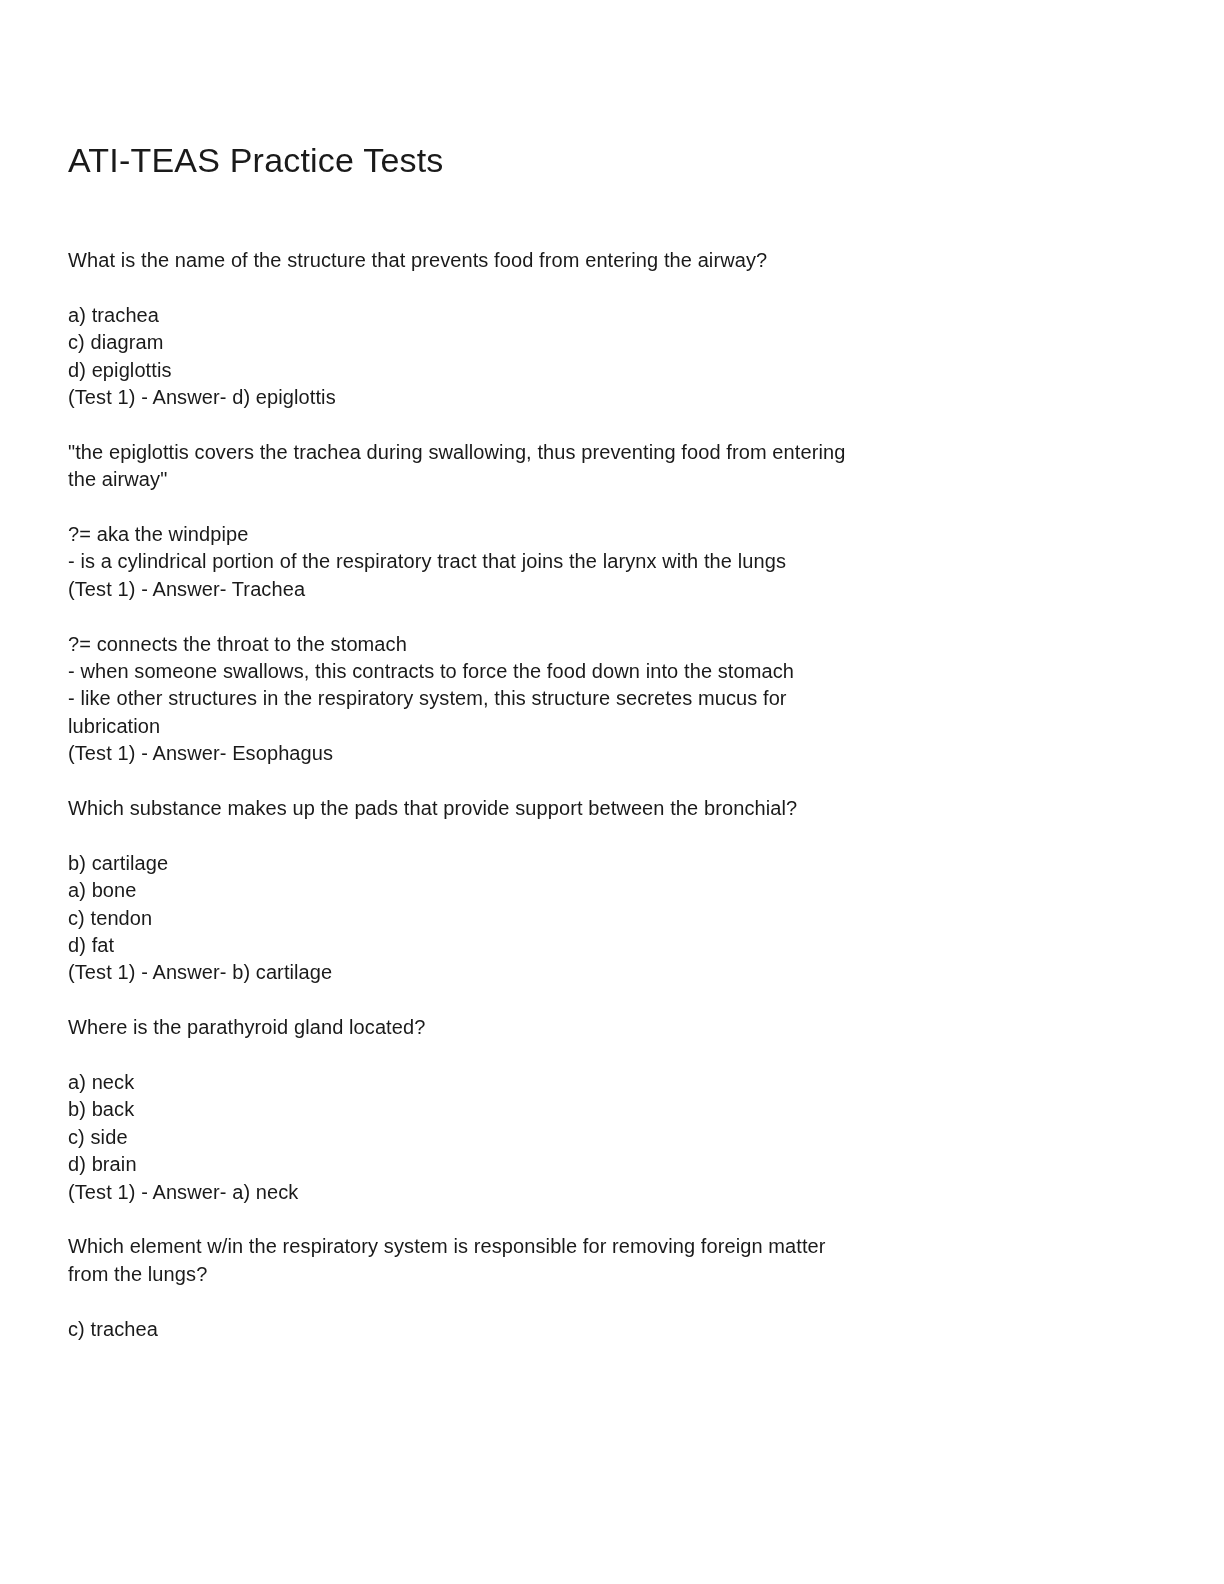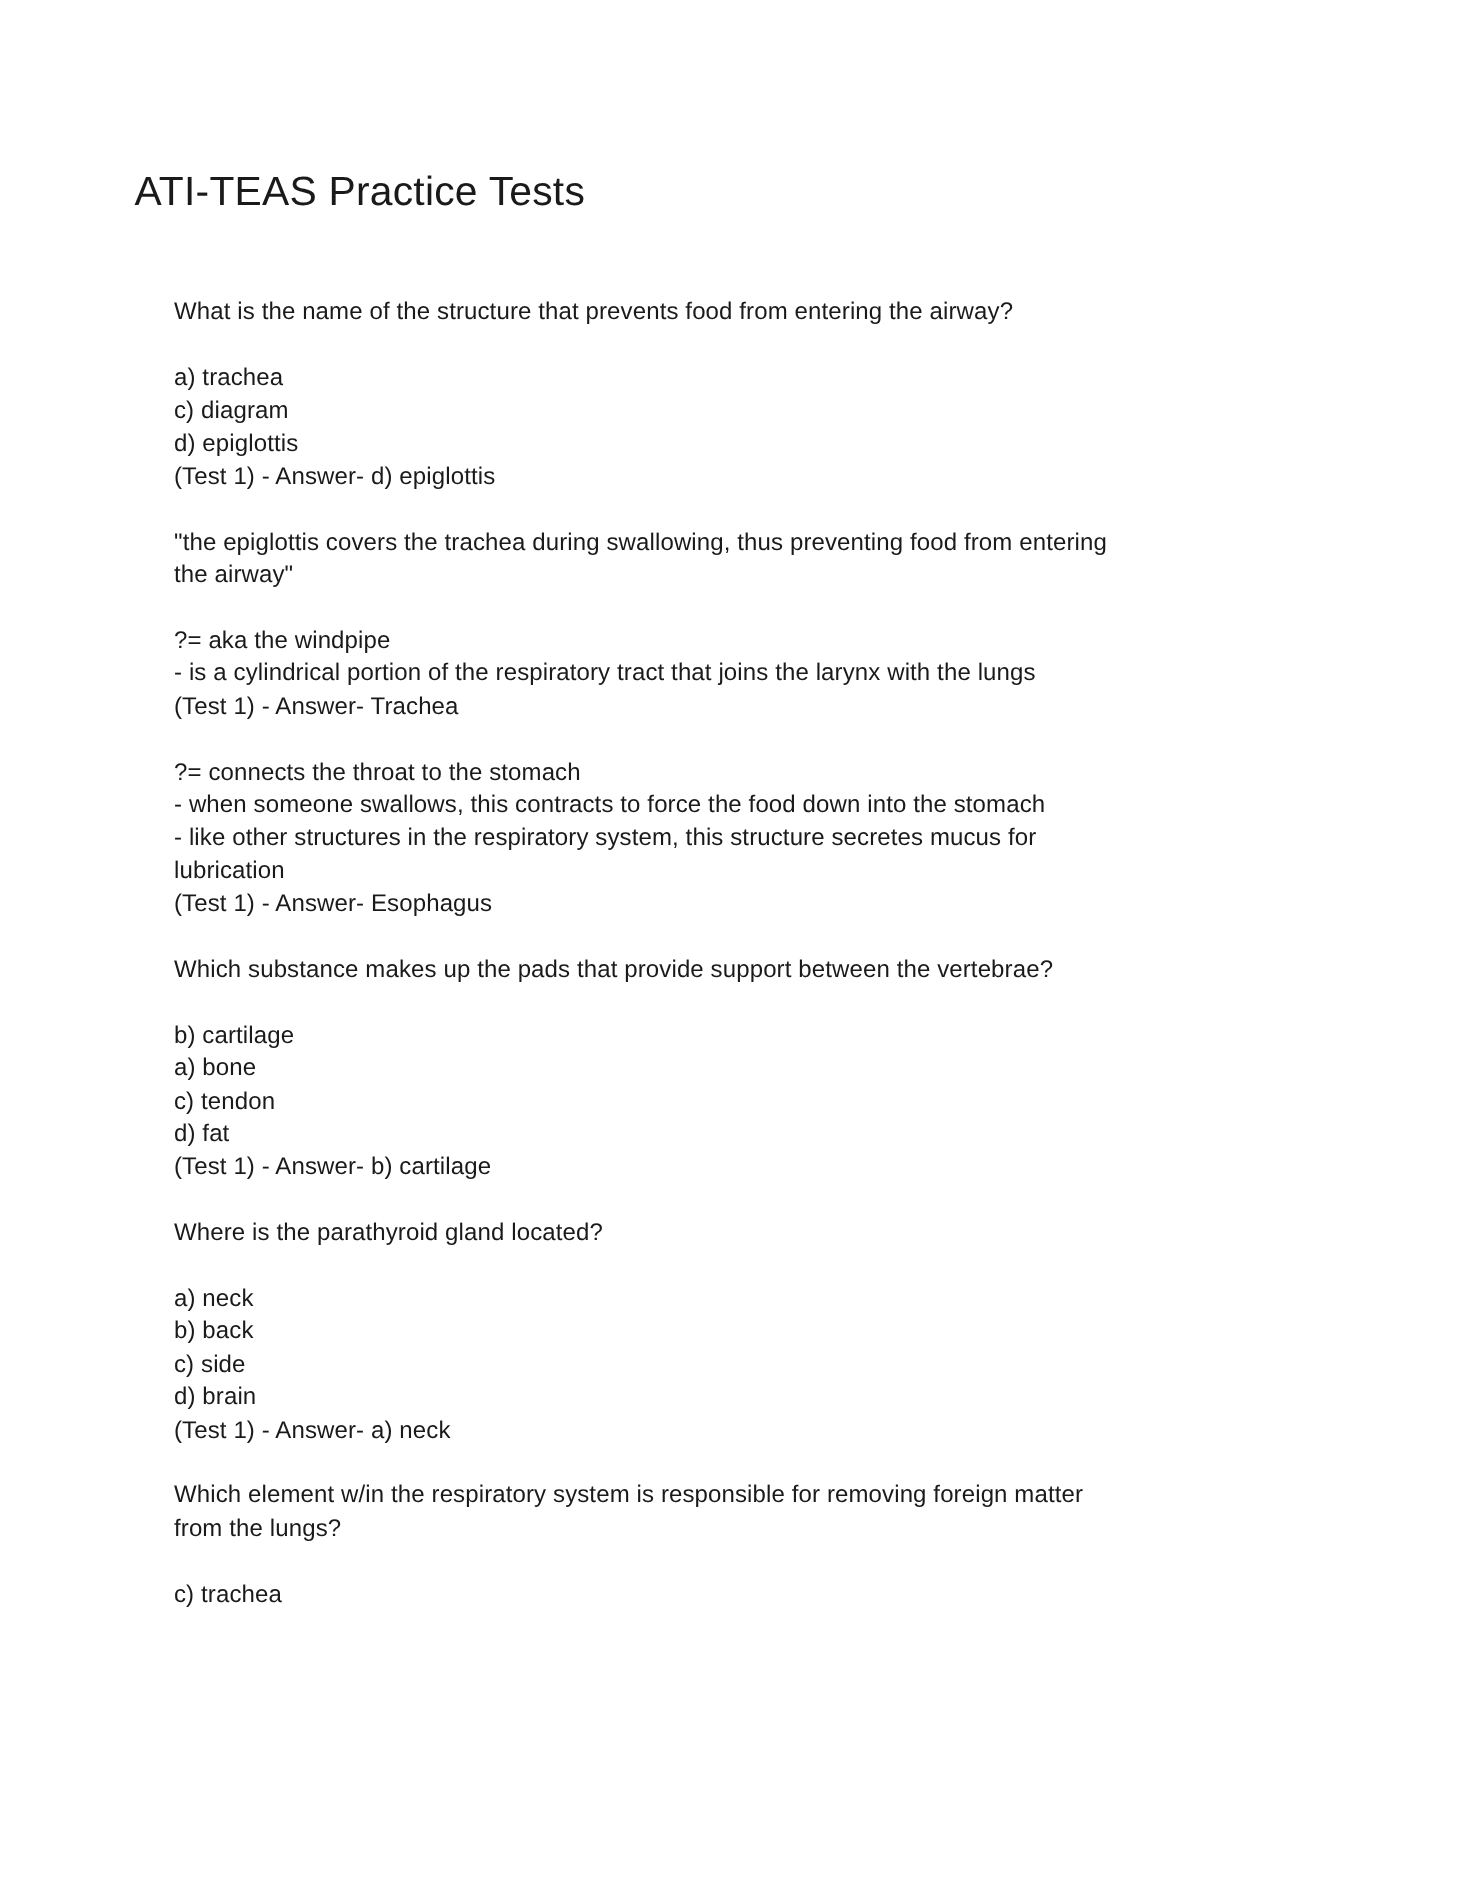--- a/index.html
+++ b/index.html
@@ -9,34 +9,33 @@
   }
   body {
     height: 1584px;
     overflow: hidden;
     font-family: "Liberation Sans", "DejaVu Sans", sans-serif;
     color: #1a1a1a;
   }
   .page {
     width: 1042px;
     height: 1584px;
-    padding: 140px 160px 0 112px;
+    padding: 140px 160px 0 68px;
     border-radius: 27px;
   }
   h1.doc-title {
     font-size: 34px;
     font-weight: 400;
     line-height: 41px;
     letter-spacing: 0.2px;
     margin: 0 0 66px 0;
     color: #1a1a1a;
   }
   .doc-body {
     max-width: 913px;
-    margin-left: 33px;
   }
   .block {
     margin: 0 0 27.4px 0;
   }
   .block:last-child {
     margin-bottom: 0;
   }
   .line {
     font-size: 20px;
     line-height: 27.4px;
@@ -69,21 +68,21 @@
         <div class="line">(Test 1) - Answer- Trachea</div>
       </div>
       <div class="block">
         <div class="line">?= connects the throat to the stomach</div>
         <div class="line">- when someone swallows, this contracts to force the food down into the stomach</div>
         <div class="line">- like other structures in the respiratory system, this structure secretes mucus for</div>
         <div class="line">lubrication</div>
         <div class="line">(Test 1) - Answer- Esophagus</div>
       </div>
       <div class="block">
-        <div class="line">Which substance makes up the pads that provide support between the vertebrae?</div>
+        <div class="line">Which substance makes up the pads that provide support between the bronchial?</div>
       </div>
       <div class="block">
         <div class="line">b) cartilage</div>
         <div class="line">a) bone</div>
         <div class="line">c) tendon</div>
         <div class="line">d) fat</div>
         <div class="line">(Test 1) - Answer- b) cartilage</div>
       </div>
       <div class="block">
         <div class="line">Where is the parathyroid gland located?</div>

